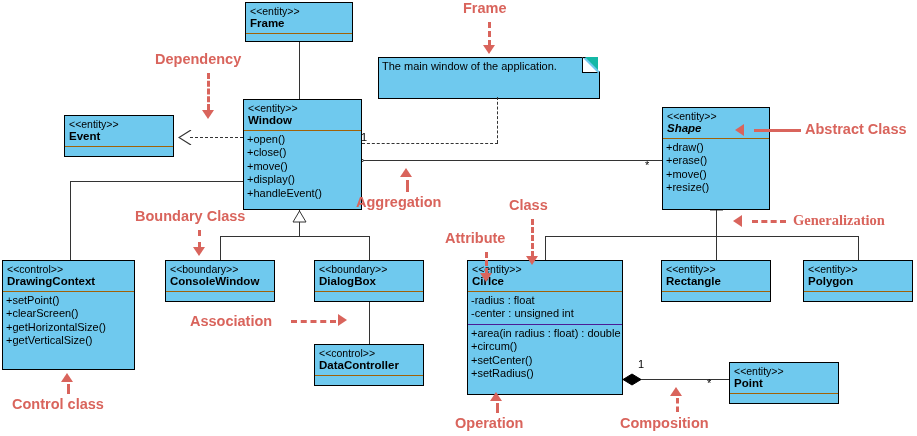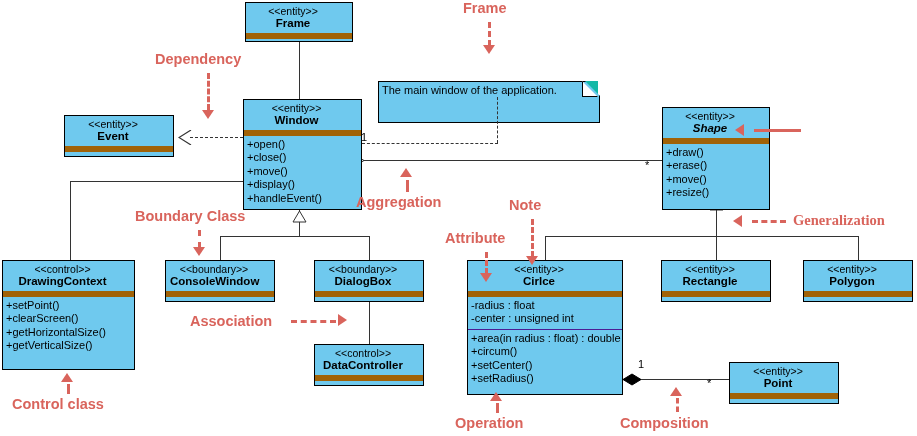--- a/index.html
+++ b/index.html
@@ -2,31 +2,31 @@
 <html><head>
 <meta charset="utf-8">
 <style>
   html,body{margin:0;padding:0;background:#ffffff;}
   body{width:917px;height:436px;position:relative;overflow:hidden;
        font-family:"Liberation Sans", sans-serif;color:#111;}
   #stage{position:absolute;left:0;top:0;width:917px;height:436px;}
 
   
   .uml{position:absolute;background:#6FC9EE;border:1px solid #000;box-sizing:border-box;}
-  .uml .hdr{padding:2px 16px 3px 4px;text-align:center;border-bottom:6px solid #a16207;}
+  .uml .hdr{padding:2px 16px 3px 4px;text-align:left;border-bottom:1px solid #a16207;}
   .uml .stereo{font-size:10.5px;line-height:12px;color:#000;}
   .uml .cname{font-size:11.5px;line-height:13px;font-weight:bold;color:#000;}
   .uml .cname.abstract{font-style:italic;}
   .uml .compart{border-bottom:1px solid #4c1d95;padding:2px 3px 3px 3px;}
   .uml .compart:last-child{border-bottom:none;}
   .uml .compart.empty{height:9px;padding:0;}
   .uml .mem{font-size:11px;line-height:13.4px;white-space:nowrap;color:#000;}
 
   
-  .note{position:absolute;background:#14b8a6;box-sizing:border-box;margin-top:24px;}
+  .note{position:absolute;background:#14b8a6;box-sizing:border-box;}
   .note .body{position:absolute;left:0;top:0;width:100%;height:100%;
      background:#6FC9EE;border:1px solid #000;
      clip-path:polygon(0 0, calc(100% - 15px) 0, 100% 15px, 100% 100%, 0 100%);}
   .note .fold{position:absolute;right:0;top:0;width:15px;height:15px;
      background:#ffffff;border-left:1px solid #000;border-bottom:1px solid #000;
      clip-path:polygon(0 0, 100% 100%, 0 100%);}
   .note .txt{position:absolute;left:4px;top:3px;font-size:11px;line-height:13px;color:#000;
      white-space:nowrap;}
 
   
@@ -253,32 +253,33 @@
   </div>
 
   <div class="anno" style="left:463px;top:0px;">Frame</div>
   <div class="rdash-v" style="left:488px;top:22px;height:24px;"></div>
   <div class="rtri down" style="left:483px;top:45px;"></div>
 
   <div class="anno" style="left:155px;top:51px;">Dependency</div>
   <div class="rdash-v" style="left:207px;top:73px;height:37px;"></div>
   <div class="rtri down" style="left:202px;top:110px;"></div>
 
+  <div class="anno" style="left:805px;top:121px;">Abstract Class</div>
   <div class="rline" style="left:754px;top:129px;width:47px;height:3px;"></div>
   <div class="rtri left" style="left:735px;top:124px;"></div>
 
   <div class="anno" style="left:356px;top:194px;">Aggregation</div>
   <div class="rdash-v" style="left:406px;top:180px;height:12px;"></div>
   <div class="rtri up" style="left:400px;top:168px;"></div>
 
   <div class="anno" style="left:135px;top:208px;">Boundary Class</div>
   <div class="rdash-v" style="left:198px;top:230px;height:18px;"></div>
   <div class="rtri down" style="left:193px;top:247px;"></div>
 
-  <div class="anno" style="left:509px;top:197px;">Note</div>
+  <div class="anno" style="left:509px;top:197px;">Class</div>
   <div class="rdash-v" style="left:531px;top:219px;height:38px;"></div>
   <div class="rtri down" style="left:526px;top:256px;"></div>
 
   <div class="anno" style="left:445px;top:230px;">Attribute</div>
   <div class="rdash-v" style="left:485px;top:252px;height:22px;"></div>
   <div class="rtri down" style="left:480px;top:273px;"></div>
 
   <div class="anno" style="left:793px;top:212px;font-family:Liberation Serif, serif;">Generalization</div>
   <div class="rdash-h" style="left:752px;top:220px;width:34px;"></div>
   <div class="rtri left" style="left:733px;top:215px;"></div>

